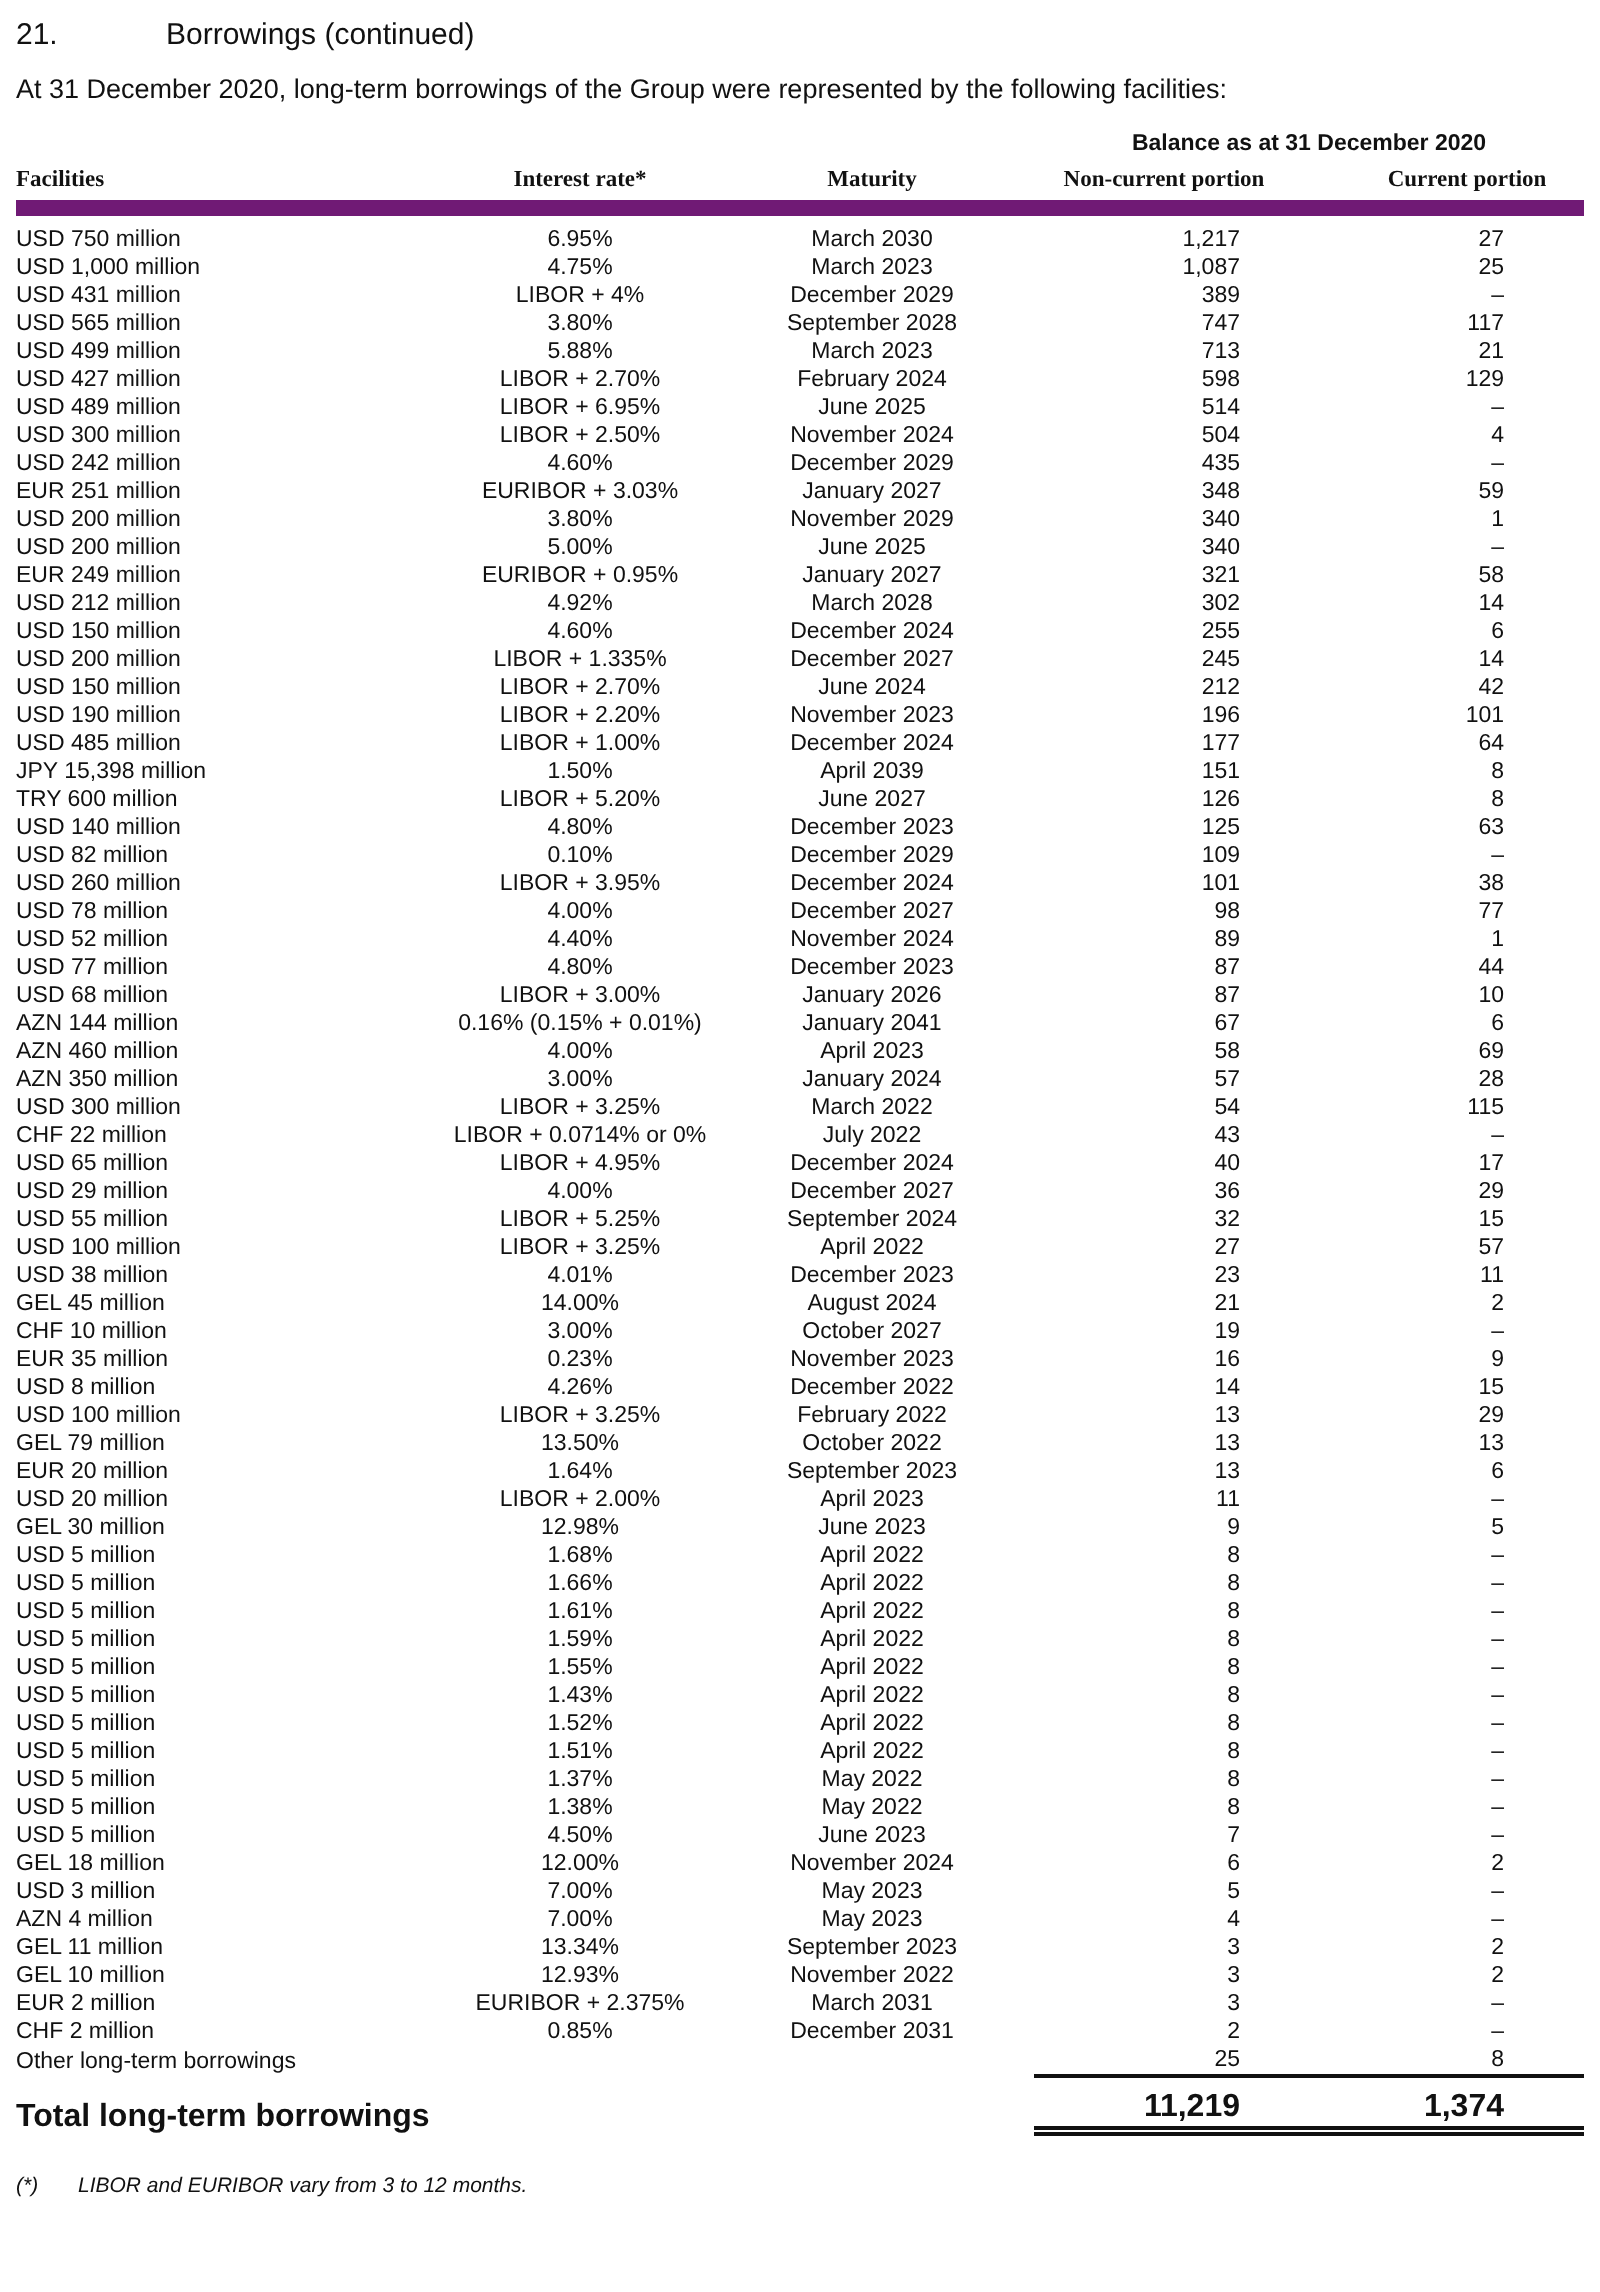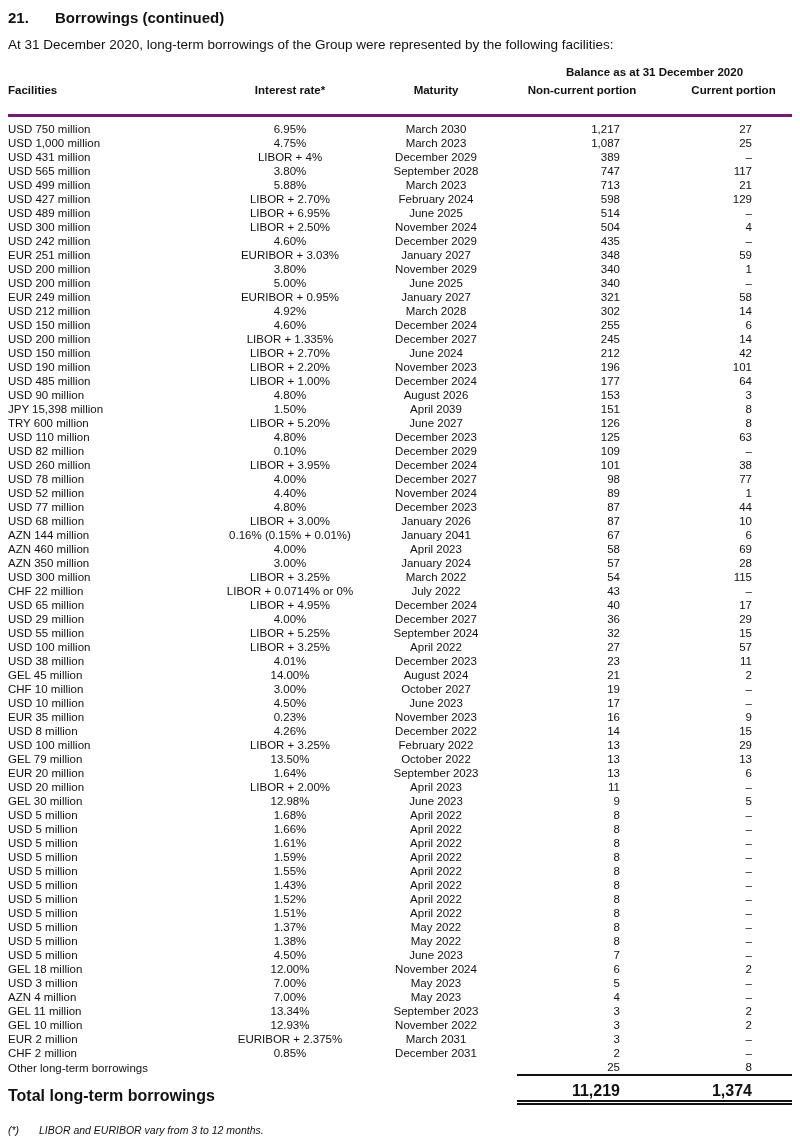--- a/index.html
+++ b/index.html
@@ -3,21 +3,21 @@
 <meta charset="utf-8">
 <style>
   html, body { margin:0; padding:0; background:#ffffff; }
   body {
     width:800px; height:1146px; overflow:hidden;
     font-family:"Liberation Sans", sans-serif;
     color:#111; -webkit-font-smoothing:antialiased;
   }
   .page { padding:9px 8px 0 8px; }
 
-  .title-row { display:flex; font-weight:bold; font-size:15px; line-height:18px; }
+  .title-row { display:flex; font-weight:normal; font-size:15px; line-height:18px;gap:28px; }
   .title-num { width:47px; flex:none; }
 
   .intro { font-size:13.5px; line-height:16px; margin-top:10px; }
 
   table.borrowings {
     border-collapse:collapse; table-layout:fixed;
     width:784px; margin-top:12px;
   }
   th, td { padding:0; vertical-align:bottom; font-size:11.5px; }
   th { font-weight:bold; }
@@ -32,22 +32,22 @@
   
   .group-row th { border:none; }
   .group-cell {
     text-align:center; font-size:11.5px; line-height:13px;
     border-top:2px solid #111; border-bottom:1px solid #111;
     padding:1px 0 2px 0;
   }
 
   
   .head-row th {
-    border-bottom:3px solid #701a75;
-    padding:3px 0 17px 0; line-height:13px;
+    border-bottom:8px solid #701a75;
+    padding:3px 0 3px 0; line-height:13px;font-family:Liberation Serif, serif;
   }
   .head-row .c-nc  { text-align:center; padding-right:0; }
   .head-row .c-cur { text-align:center; padding-right:0; padding-left:28px; }
 
   
   tbody td { line-height:14px; }
   tbody tr:first-child td { padding-top:5px; }
 
   .other-row .c-nc, .other-row .c-cur { border-bottom:2px solid #111; }
 
@@ -227,42 +227,35 @@
       <td class="c-cur">101</td>
     </tr>
         <tr>
       <td class="c-fac">USD 485 million</td>
       <td class="c-rate">LIBOR + 1.00%</td>
       <td class="c-mat">December 2024</td>
       <td class="c-nc">177</td>
       <td class="c-cur">64</td>
     </tr>
         <tr>
-      <td class="c-fac">USD 90 million</td>
-      <td class="c-rate">4.80%</td>
-      <td class="c-mat">August 2026</td>
-      <td class="c-nc">153</td>
-      <td class="c-cur">3</td>
-    </tr>
-        <tr>
       <td class="c-fac">JPY 15,398 million</td>
       <td class="c-rate">1.50%</td>
       <td class="c-mat">April 2039</td>
       <td class="c-nc">151</td>
       <td class="c-cur">8</td>
     </tr>
         <tr>
       <td class="c-fac">TRY 600 million</td>
       <td class="c-rate">LIBOR + 5.20%</td>
       <td class="c-mat">June 2027</td>
       <td class="c-nc">126</td>
       <td class="c-cur">8</td>
     </tr>
         <tr>
-      <td class="c-fac">USD 110 million</td>
+      <td class="c-fac">USD 140 million</td>
       <td class="c-rate">4.80%</td>
       <td class="c-mat">December 2023</td>
       <td class="c-nc">125</td>
       <td class="c-cur">63</td>
     </tr>
         <tr>
       <td class="c-fac">USD 82 million</td>
       <td class="c-rate">0.10%</td>
       <td class="c-mat">December 2029</td>
       <td class="c-nc">109</td>
@@ -378,27 +371,20 @@
       <td class="c-rate">14.00%</td>
       <td class="c-mat">August 2024</td>
       <td class="c-nc">21</td>
       <td class="c-cur">2</td>
     </tr>
         <tr>
       <td class="c-fac">CHF 10 million</td>
       <td class="c-rate">3.00%</td>
       <td class="c-mat">October 2027</td>
       <td class="c-nc">19</td>
-      <td class="c-cur">–</td>
-    </tr>
-        <tr>
-      <td class="c-fac">USD 10 million</td>
-      <td class="c-rate">4.50%</td>
-      <td class="c-mat">June 2023</td>
-      <td class="c-nc">17</td>
       <td class="c-cur">–</td>
     </tr>
         <tr>
       <td class="c-fac">EUR 35 million</td>
       <td class="c-rate">0.23%</td>
       <td class="c-mat">November 2023</td>
       <td class="c-nc">16</td>
       <td class="c-cur">9</td>
     </tr>
         <tr>

